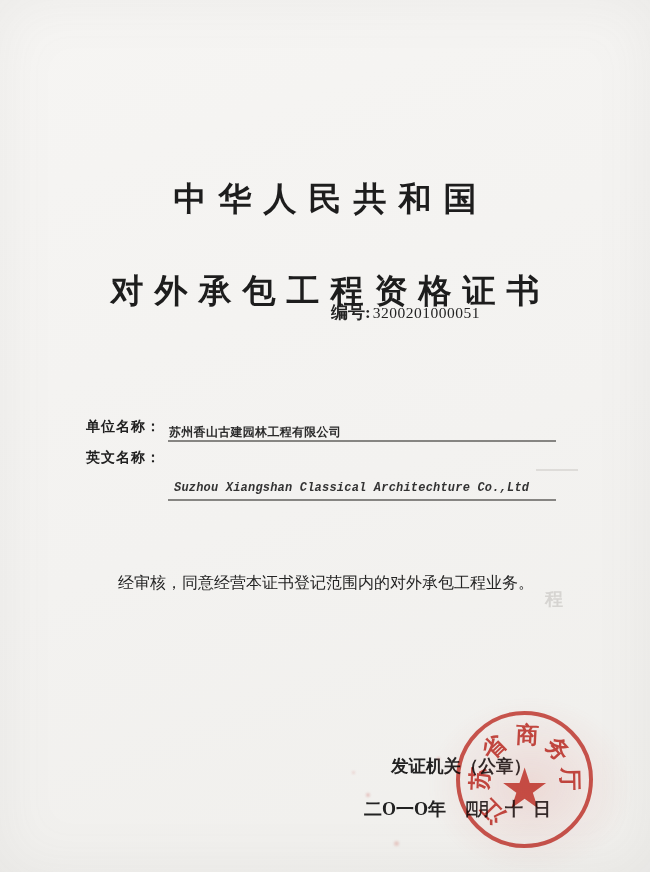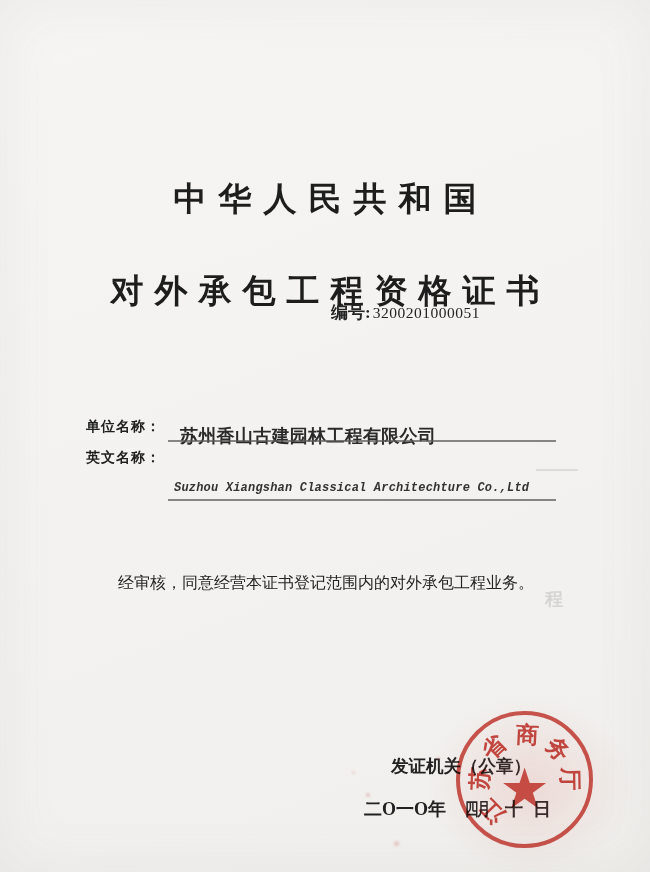--- a/index.html
+++ b/index.html
@@ -19,23 +19,23 @@
   }
   .title-1{top:180px;letter-spacing:12px;text-indent:12px;}
   .title-2{top:232px;letter-spacing:11px;text-indent:11px;margin-top:40px;}
   .serial{position:absolute;left:293px;top:302px;line-height:22px;white-space:nowrap;margin-left:38px;}
   .serial .lbl{font-weight:bold;font-size:17px;}
   .serial .num{font-size:15.5px;letter-spacing:.5px;margin-left:2px;}
   .field-label{position:absolute;left:86px;font-weight:bold;font-size:14px;letter-spacing:1px;white-space:nowrap;color:#1f1f1f;}
   .field-label.r1{top:418px;}
   .field-label.r2{top:449px;}
   .field-value-cn{
-    position:absolute;left:180px;top:424px;
+    position:absolute;left:169px;top:424px;
     font-family:"Liberation Sans","DejaVu Sans",sans-serif;
-    font-weight:bold;font-size:18px;letter-spacing:.3px;white-space:nowrap;color:#2a2a2a;
+    font-weight:bold;font-size:12px;letter-spacing:.3px;white-space:nowrap;color:#2a2a2a;
   }
   .field-value-en{
     position:absolute;left:174px;top:481px;
     font-family:"Liberation Mono","DejaVu Sans Mono",monospace;
     font-weight:600;font-size:12px;letter-spacing:.2px;white-space:nowrap;color:#333;font-style:italic;
   }
   .underline{position:absolute;left:168px;width:388px;height:2px;background:rgba(92,90,87,.72);}
   .ul-1{top:440px;}
   .ul-2{top:499px;}
   .ghost-line{position:absolute;left:536px;top:469px;width:42px;height:1.5px;background:#dedcd9;}

